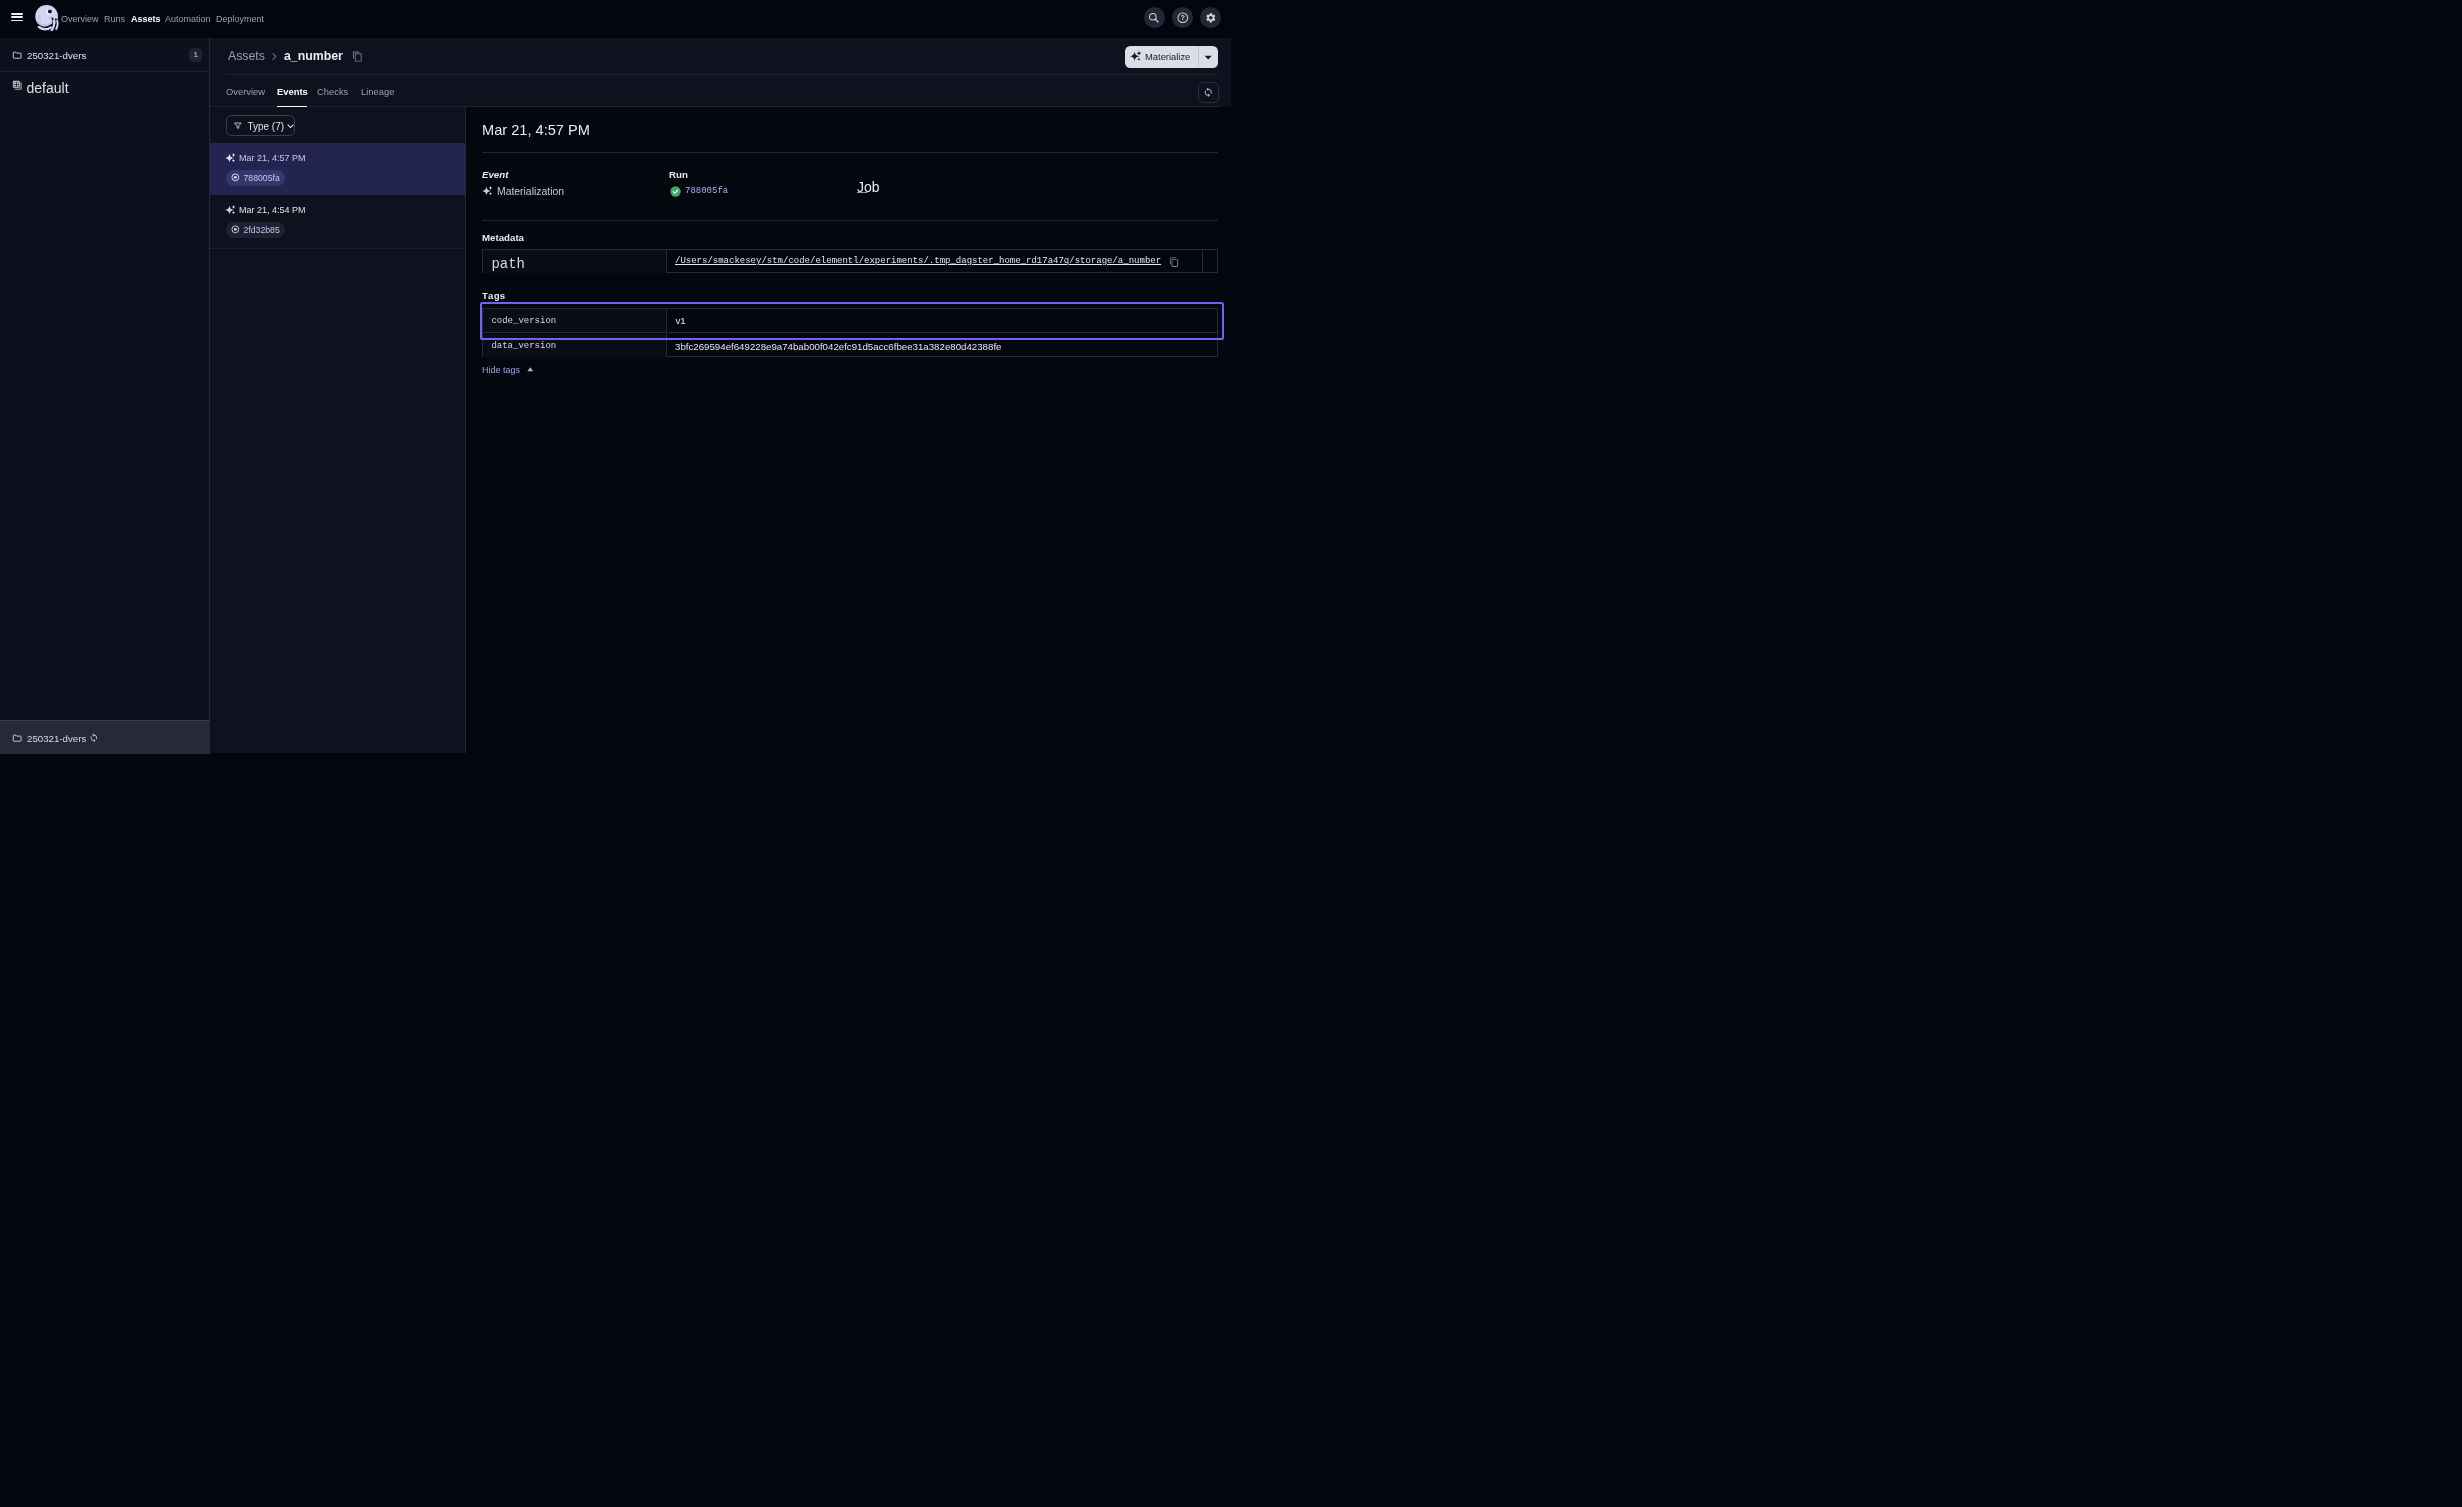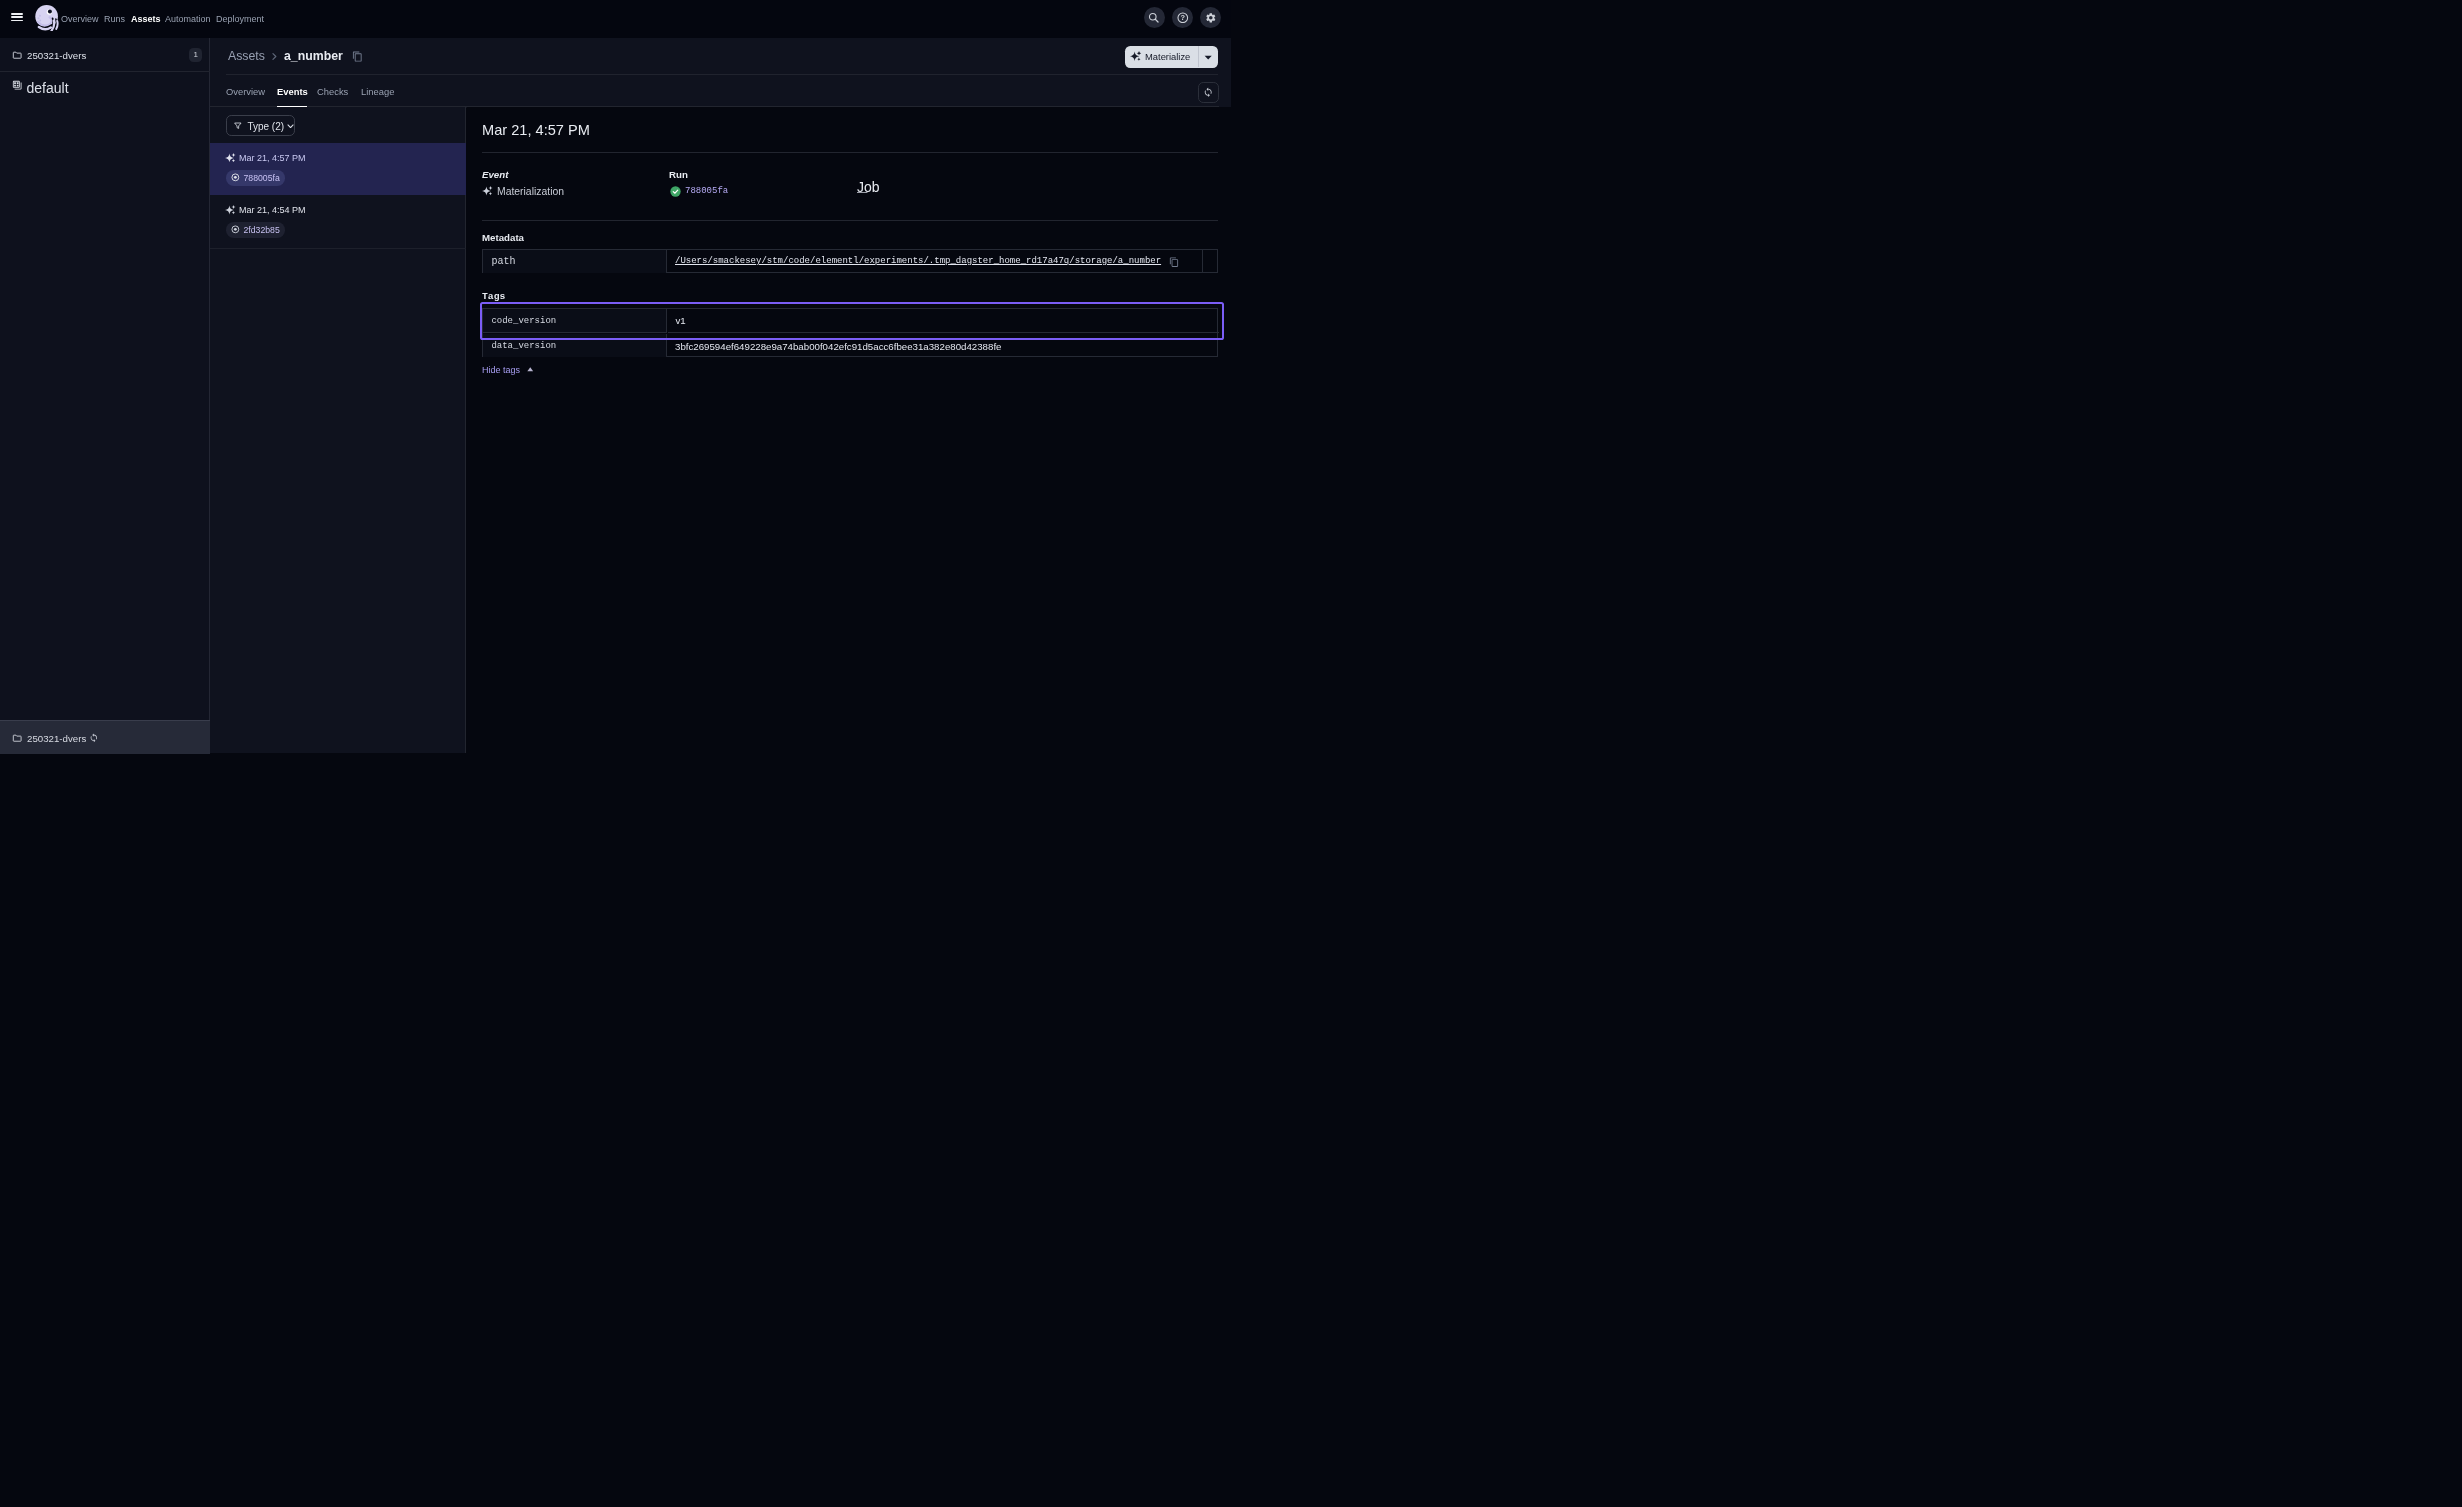--- a/index.html
+++ b/index.html
@@ -125,21 +125,21 @@
       <path fill="#c6cad3" d="M12 4V1L8 5l4 4V6c3.31 0 6 2.69 6 6 0 1.01-.25 1.97-.7 2.8l1.46 1.46C19.54 15.03 20 13.57 20 12c0-4.42-3.58-8-8-8zm0 14c-3.31 0-6-2.69-6-6 0-1.01.25-1.97.7-2.8L5.24 7.74C4.46 8.97 4 10.43 4 12c0 4.42 3.58 8 8 8v3l4-4-4-4v3z"></path>
     </svg>
   </div>
 
   <div class="abs" id="eventcol" style="left:210px;top:107px;width:256px;height:646px;background:#0f121e;border-right:0.6px solid #22252f;">
 
     <div class="abs" style="left:16px;top:8.4px;width:69px;height:20.4px;border:0.6px solid #3a3e4a;border-radius:5.2px;">
       <svg class="abs" style="left:5.8px;top:4.9px;" width="9.7" height="9.7" viewBox="0 0 24 24">
         <path fill="none" stroke="#dfe3ea" stroke-width="2" stroke-linejoin="round" d="M4 5 H20 L14 12.2 V18.4 L10 16.4 V12.2 Z"></path>
       </svg>
-      <div class="abs" style="left:20.4px;top:4.5px;font-size:10px;color:#dfe3ea;">Type (2)</div>
+      <div class="abs" style="left:20.4px;top:4.5px;font-size:10px;color:#dfe3ea;">Type (7)</div>
       <svg class="abs" style="left:60px;top:8px;" width="7.1" height="4.5" viewBox="0 0 11 7">
         <path d="M1.5 1.5 L5.5 5.5 L9.5 1.5" fill="none" stroke="#dfe3ea" stroke-width="1.7" stroke-linecap="round" stroke-linejoin="round"></path>
       </svg>
     </div>
 
     <div class="abs" style="left:0;top:36px;width:256px;height:52px;background:#232450;">
       <svg class="abs" style="left:15px;top:9.7px;" width="11" height="9.7" viewBox="0 0 18 16" fill="#e0e2ef">
         <use href="#spk"></use>
       </svg>
       <div class="abs" style="left:29px;top:9.7px;font-size:9px;color:#c9c9f1;">Mar 21, 4:57 PM</div>
@@ -182,21 +182,21 @@
       <path d="M5 8.7 L7.5 11.2 L12 6.4" fill="none" stroke="#ffffff" stroke-width="1.8" stroke-linecap="round" stroke-linejoin="round"></path>
     </svg>
     <div class="abs mono" style="left:218px;top:79px;font-size:9px;color:#b6abf4;">788005fa</div>
     <div class="abs" style="left:390px;top:72px;font-size:14px;font-weight:400;color:#e8ebf1;">Job</div>
     <div class="abs" style="left:390px;top:79px;font-size:10.4px;color:#c8ccd6;">—</div>
     <div class="abs" style="left:15px;top:113px;width:736px;height:0.6px;background:#22252f;"></div>
 
     <div class="abs" style="left:15px;top:125px;font-size:9.7px;font-weight:600;color:#e8ebf1;">Metadata</div>
     <div class="abs" style="left:15px;top:142px;width:736px;height:24px;border:0.6px solid #262a35;">
       <div class="abs" style="left:0;top:0;width:184px;height:23px;background:#0a0d17;border-right:0.6px solid #262a35;">
-        <div class="abs mono" style="left:8.4px;top:5.8px;font-size:10px;color:#d6dae3;">path</div>
+        <div class="abs mono" style="left:8.4px;top:5.8px;font-size:14px;color:#d6dae3;">path</div>
       </div>
       <div class="abs mono" style="left:192px;top:5.8px;font-size:9px;color:#e3e6ef;text-decoration:underline;">/Users/smackesey/stm/code/elementl/experiments/.tmp_dagster_home_rd17a47q/storage/a_number</div>
       <svg class="abs" style="left:686px;top:6.5px;" width="10.4" height="10.4" viewBox="0 0 24 24">
         <path fill="#747d90" d="M16 1H4c-1.1 0-2 .9-2 2v14h2V3h12V1zm3 4H8c-1.1 0-2 .9-2 2v14c0 1.1.9 2 2 2h11c1.1 0 2-.9 2-2V7c0-1.1-.9-2-2-2zm0 16H8V7h11v14z"></path>
       </svg>
       <div class="abs" style="left:719px;top:0;width:0.6px;height:23px;background:#262a35;"></div>
     </div>
 
     <div class="abs" style="left:15px;top:184px;font-size:9.7px;font-weight:600;color:#e8ebf1;font-family:Liberation Mono, monospace;">Tags</div>
     <div class="abs" style="left:15px;top:201px;width:736px;height:49px;border:0.6px solid #262a35;">

